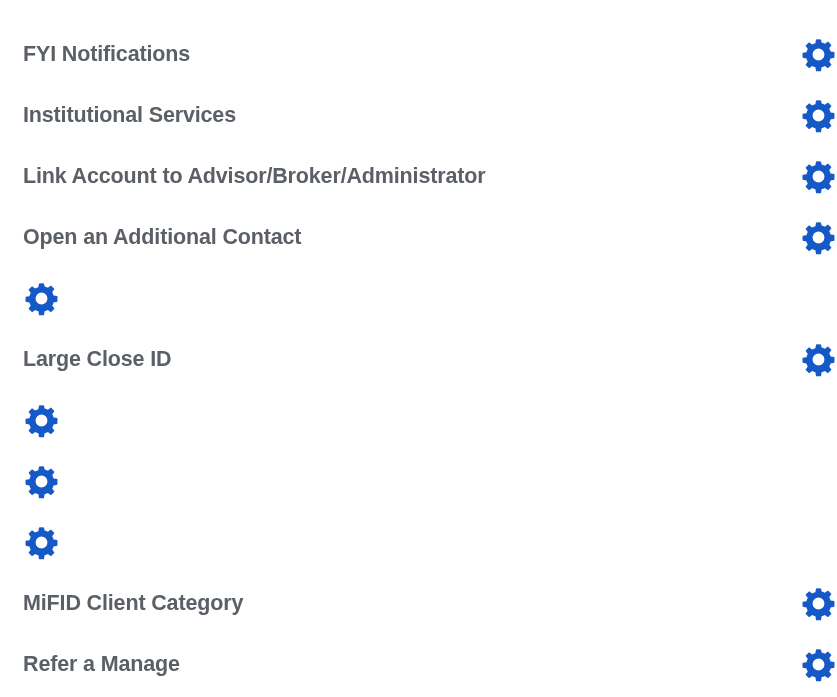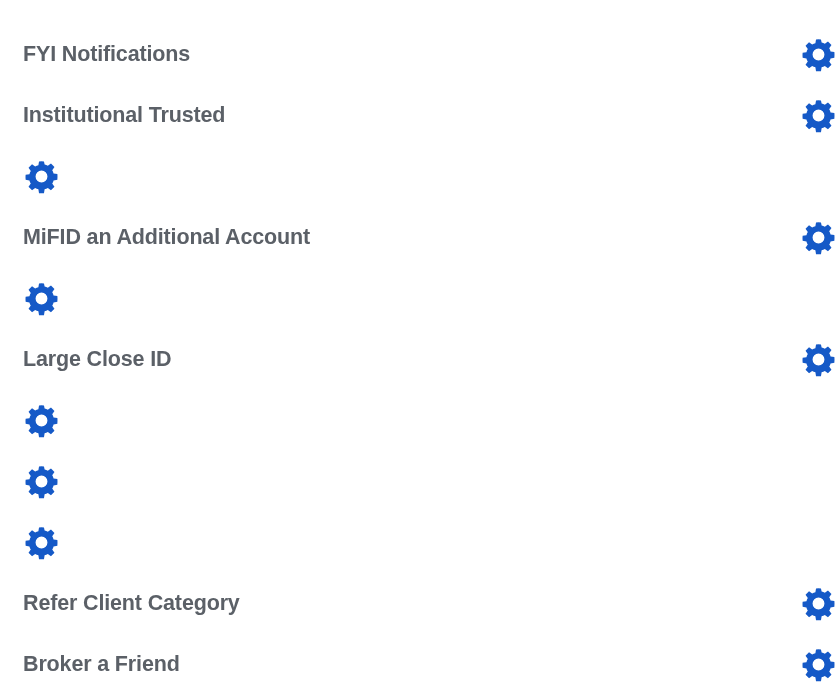--- a/index.html
+++ b/index.html
@@ -62,38 +62,39 @@
   <div class="settings-row">
     <span class="row-label">FYI Notifications</span>
     <button class="gear-btn">
       <svg viewBox="0 0 24 24" aria-hidden="true">
         <path fill="#1559c7" d="M21.1 13.6c.05-.52.08-1.05.08-1.6s-.03-1.08-.09-1.6l-2.48-.42a6.9 6.9 0 0 0-.86-2.08l1.46-2.05-2.26-2.26-2.05 1.46a6.9 6.9 0 0 0-2.08-.86L12.4 2.2a13.6 13.6 0 0 0-3.2 0l-.42 2.49a6.9 6.9 0 0 0-2.08.86L4.65 4.09 2.39 6.35l1.46 2.05a6.9 6.9 0 0 0-.86 2.08l-2.48.42a13.6 13.6 0 0 0 0 3.2l2.48.42c.18.74.47 1.44.86 2.08l-1.46 2.05 2.26 2.26 2.05-1.46c.64.39 1.34.68 2.08.86l.42 2.49c.52.06 1.05.09 1.6.09s1.08-.03 1.6-.09l.42-2.49a6.9 6.9 0 0 0 2.08-.86l2.05 1.46 2.26-2.26-1.46-2.05c.39-.64.68-1.34.86-2.08l2.48-.42zM10.8 15.85a3.85 3.85 0 1 1 0-7.7 3.85 3.85 0 0 1 0 7.7z" transform="translate(1.2 0)"></path>
       </svg>
     </button>
   </div>
 
   <div class="settings-row">
-    <span class="row-label">Institutional Trusted</span>
+    <span class="row-label">Institutional Services</span>
     <button class="gear-btn">
       <svg viewBox="0 0 24 24" aria-hidden="true">
         <path fill="#1559c7" d="M21.1 13.6c.05-.52.08-1.05.08-1.6s-.03-1.08-.09-1.6l-2.48-.42a6.9 6.9 0 0 0-.86-2.08l1.46-2.05-2.26-2.26-2.05 1.46a6.9 6.9 0 0 0-2.08-.86L12.4 2.2a13.6 13.6 0 0 0-3.2 0l-.42 2.49a6.9 6.9 0 0 0-2.08.86L4.65 4.09 2.39 6.35l1.46 2.05a6.9 6.9 0 0 0-.86 2.08l-2.48.42a13.6 13.6 0 0 0 0 3.2l2.48.42c.18.74.47 1.44.86 2.08l-1.46 2.05 2.26 2.26 2.05-1.46c.64.39 1.34.68 2.08.86l.42 2.49c.52.06 1.05.09 1.6.09s1.08-.03 1.6-.09l.42-2.49a6.9 6.9 0 0 0 2.08-.86l2.05 1.46 2.26-2.26-1.46-2.05c.39-.64.68-1.34.86-2.08l2.48-.42zM10.8 15.85a3.85 3.85 0 1 1 0-7.7 3.85 3.85 0 0 1 0 7.7z" transform="translate(1.2 0)"></path>
       </svg>
     </button>
   </div>
 
   <div class="settings-row">
+    <span class="row-label">Link Account to Advisor/Broker/Administrator</span>
     <button class="gear-btn">
       <svg viewBox="0 0 24 24" aria-hidden="true">
         <path fill="#1559c7" d="M21.1 13.6c.05-.52.08-1.05.08-1.6s-.03-1.08-.09-1.6l-2.48-.42a6.9 6.9 0 0 0-.86-2.08l1.46-2.05-2.26-2.26-2.05 1.46a6.9 6.9 0 0 0-2.08-.86L12.4 2.2a13.6 13.6 0 0 0-3.2 0l-.42 2.49a6.9 6.9 0 0 0-2.08.86L4.65 4.09 2.39 6.35l1.46 2.05a6.9 6.9 0 0 0-.86 2.08l-2.48.42a13.6 13.6 0 0 0 0 3.2l2.48.42c.18.74.47 1.44.86 2.08l-1.46 2.05 2.26 2.26 2.05-1.46c.64.39 1.34.68 2.08.86l.42 2.49c.52.06 1.05.09 1.6.09s1.08-.03 1.6-.09l.42-2.49a6.9 6.9 0 0 0 2.08-.86l2.05 1.46 2.26-2.26-1.46-2.05c.39-.64.68-1.34.86-2.08l2.48-.42zM10.8 15.85a3.85 3.85 0 1 1 0-7.7 3.85 3.85 0 0 1 0 7.7z" transform="translate(1.2 0)"></path>
       </svg>
     </button>
   </div>
 
   <div class="settings-row">
-    <span class="row-label">MiFID an Additional Account</span>
+    <span class="row-label">Open an Additional Contact</span>
     <button class="gear-btn">
       <svg viewBox="0 0 24 24" aria-hidden="true">
         <path fill="#1559c7" d="M21.1 13.6c.05-.52.08-1.05.08-1.6s-.03-1.08-.09-1.6l-2.48-.42a6.9 6.9 0 0 0-.86-2.08l1.46-2.05-2.26-2.26-2.05 1.46a6.9 6.9 0 0 0-2.08-.86L12.4 2.2a13.6 13.6 0 0 0-3.2 0l-.42 2.49a6.9 6.9 0 0 0-2.08.86L4.65 4.09 2.39 6.35l1.46 2.05a6.9 6.9 0 0 0-.86 2.08l-2.48.42a13.6 13.6 0 0 0 0 3.2l2.48.42c.18.74.47 1.44.86 2.08l-1.46 2.05 2.26 2.26 2.05-1.46c.64.39 1.34.68 2.08.86l.42 2.49c.52.06 1.05.09 1.6.09s1.08-.03 1.6-.09l.42-2.49a6.9 6.9 0 0 0 2.08-.86l2.05 1.46 2.26-2.26-1.46-2.05c.39-.64.68-1.34.86-2.08l2.48-.42zM10.8 15.85a3.85 3.85 0 1 1 0-7.7 3.85 3.85 0 0 1 0 7.7z" transform="translate(1.2 0)"></path>
       </svg>
     </button>
   </div>
 
   <div class="settings-row">
     <button class="gear-btn">
       <svg viewBox="0 0 24 24" aria-hidden="true">
@@ -129,30 +130,30 @@
 
   <div class="settings-row">
     <button class="gear-btn">
       <svg viewBox="0 0 24 24" aria-hidden="true">
         <path fill="#1559c7" d="M21.1 13.6c.05-.52.08-1.05.08-1.6s-.03-1.08-.09-1.6l-2.48-.42a6.9 6.9 0 0 0-.86-2.08l1.46-2.05-2.26-2.26-2.05 1.46a6.9 6.9 0 0 0-2.08-.86L12.4 2.2a13.6 13.6 0 0 0-3.2 0l-.42 2.49a6.9 6.9 0 0 0-2.08.86L4.65 4.09 2.39 6.35l1.46 2.05a6.9 6.9 0 0 0-.86 2.08l-2.48.42a13.6 13.6 0 0 0 0 3.2l2.48.42c.18.74.47 1.44.86 2.08l-1.46 2.05 2.26 2.26 2.05-1.46c.64.39 1.34.68 2.08.86l.42 2.49c.52.06 1.05.09 1.6.09s1.08-.03 1.6-.09l.42-2.49a6.9 6.9 0 0 0 2.08-.86l2.05 1.46 2.26-2.26-1.46-2.05c.39-.64.68-1.34.86-2.08l2.48-.42zM10.8 15.85a3.85 3.85 0 1 1 0-7.7 3.85 3.85 0 0 1 0 7.7z" transform="translate(1.2 0)"></path>
       </svg>
     </button>
   </div>
 
   <div class="settings-row">
-    <span class="row-label">Refer Client Category</span>
+    <span class="row-label">MiFID Client Category</span>
     <button class="gear-btn">
       <svg viewBox="0 0 24 24" aria-hidden="true">
         <path fill="#1559c7" d="M21.1 13.6c.05-.52.08-1.05.08-1.6s-.03-1.08-.09-1.6l-2.48-.42a6.9 6.9 0 0 0-.86-2.08l1.46-2.05-2.26-2.26-2.05 1.46a6.9 6.9 0 0 0-2.08-.86L12.4 2.2a13.6 13.6 0 0 0-3.2 0l-.42 2.49a6.9 6.9 0 0 0-2.08.86L4.65 4.09 2.39 6.35l1.46 2.05a6.9 6.9 0 0 0-.86 2.08l-2.48.42a13.6 13.6 0 0 0 0 3.2l2.48.42c.18.74.47 1.44.86 2.08l-1.46 2.05 2.26 2.26 2.05-1.46c.64.39 1.34.68 2.08.86l.42 2.49c.52.06 1.05.09 1.6.09s1.08-.03 1.6-.09l.42-2.49a6.9 6.9 0 0 0 2.08-.86l2.05 1.46 2.26-2.26-1.46-2.05c.39-.64.68-1.34.86-2.08l2.48-.42zM10.8 15.85a3.85 3.85 0 1 1 0-7.7 3.85 3.85 0 0 1 0 7.7z" transform="translate(1.2 0)"></path>
       </svg>
     </button>
   </div>
 
   <div class="settings-row">
-    <span class="row-label">Broker a Friend</span>
+    <span class="row-label">Refer a Manage</span>
     <button class="gear-btn">
       <svg viewBox="0 0 24 24" aria-hidden="true">
         <path fill="#1559c7" d="M21.1 13.6c.05-.52.08-1.05.08-1.6s-.03-1.08-.09-1.6l-2.48-.42a6.9 6.9 0 0 0-.86-2.08l1.46-2.05-2.26-2.26-2.05 1.46a6.9 6.9 0 0 0-2.08-.86L12.4 2.2a13.6 13.6 0 0 0-3.2 0l-.42 2.49a6.9 6.9 0 0 0-2.08.86L4.65 4.09 2.39 6.35l1.46 2.05a6.9 6.9 0 0 0-.86 2.08l-2.48.42a13.6 13.6 0 0 0 0 3.2l2.48.42c.18.74.47 1.44.86 2.08l-1.46 2.05 2.26 2.26 2.05-1.46c.64.39 1.34.68 2.08.86l.42 2.49c.52.06 1.05.09 1.6.09s1.08-.03 1.6-.09l.42-2.49a6.9 6.9 0 0 0 2.08-.86l2.05 1.46 2.26-2.26-1.46-2.05c.39-.64.68-1.34.86-2.08l2.48-.42zM10.8 15.85a3.85 3.85 0 1 1 0-7.7 3.85 3.85 0 0 1 0 7.7z" transform="translate(1.2 0)"></path>
       </svg>
     </button>
   </div>
 
 </div>
 
 </body></html>

